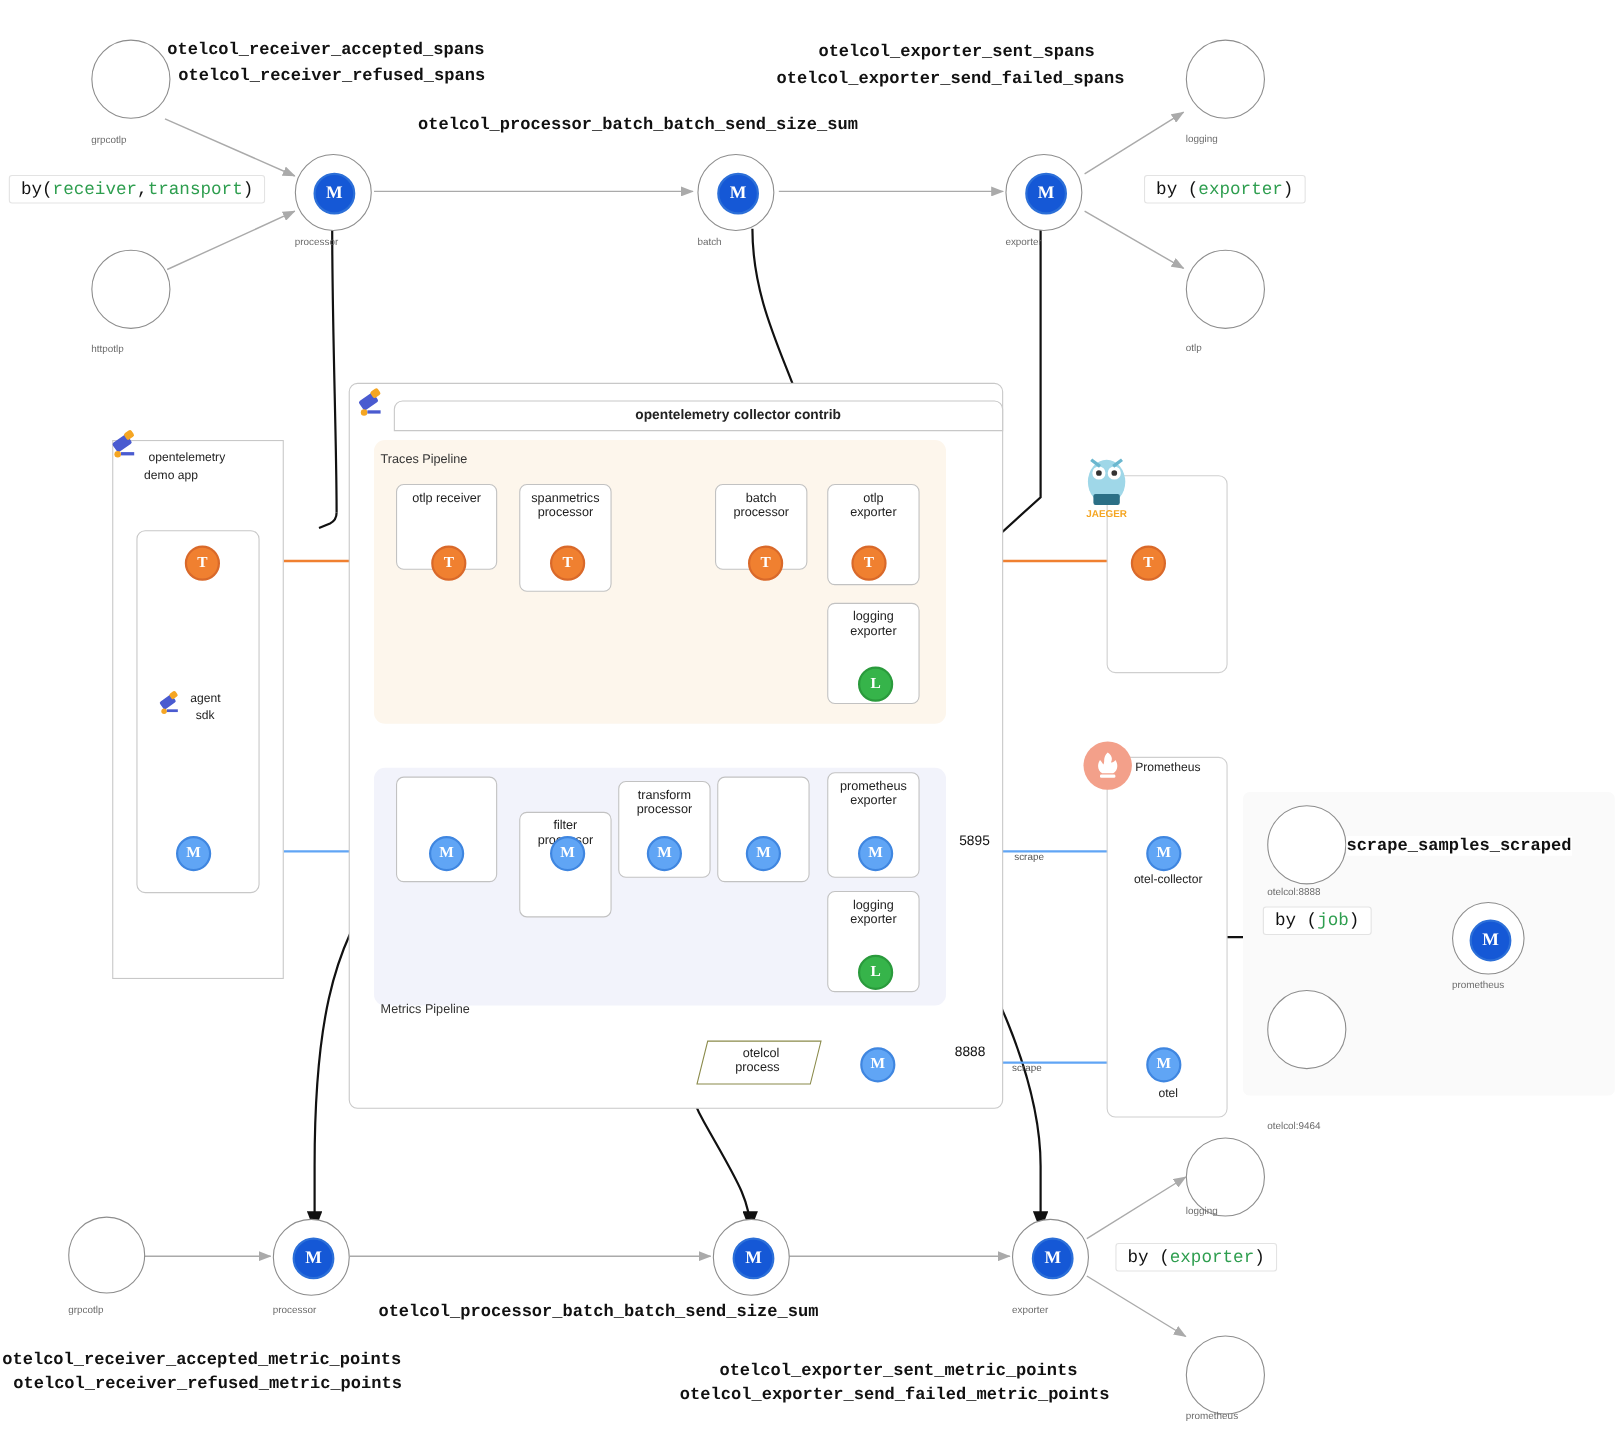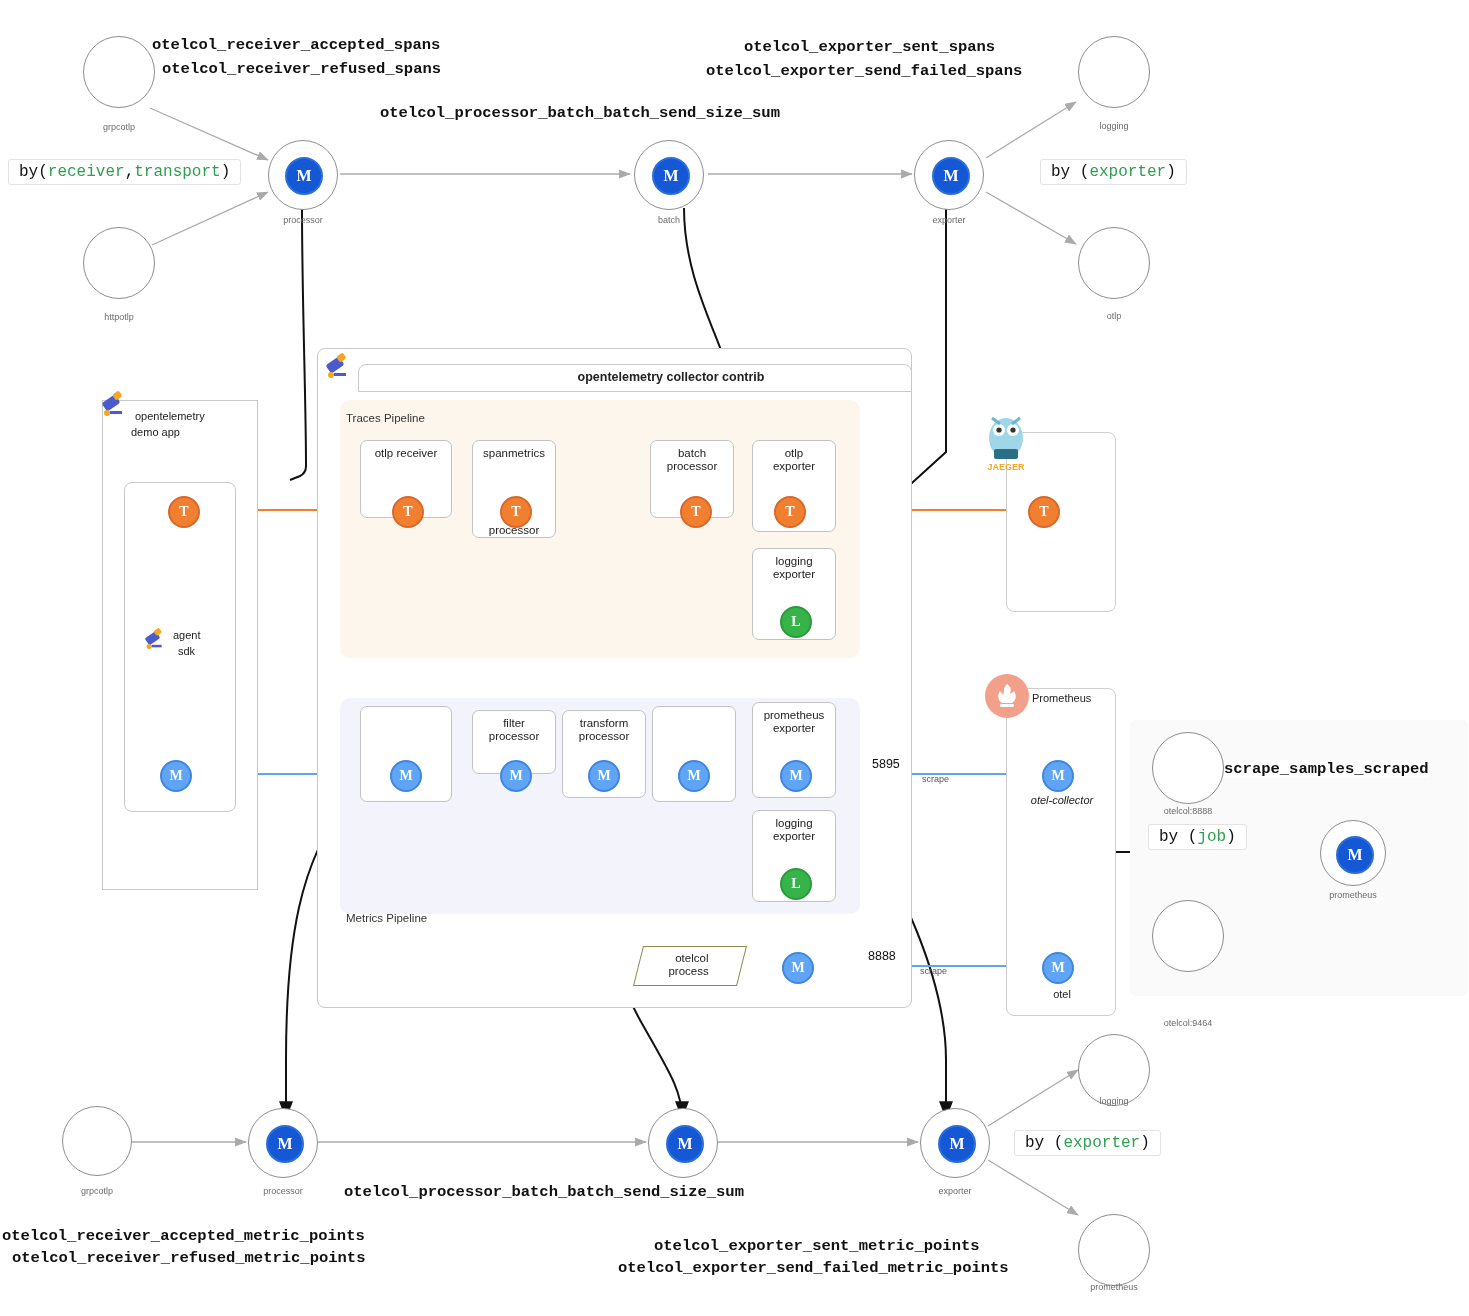--- a/index.html
+++ b/index.html
@@ -1,20 +1,20 @@
 <!DOCTYPE html>
 <html><head>
 <meta charset="utf-8">
 <style>
   html,body{margin:0;padding:0;background:#ffffff;}
   body{width:1469px;height:1316px;position:relative;font-family:"Liberation Sans",sans-serif;overflow:hidden;}
   #stage{position:absolute;left:0;top:0;width:1469px;height:1316px;}
   svg.layer{position:absolute;left:0;top:0;width:1469px;height:1316px;pointer-events:none;}
   .node{position:absolute;box-sizing:border-box;}
-  .caplabel{position:absolute;text-align:center;font-size:9px;color:#6b6b6b;font-family:"Liberation Sans",sans-serif;}
+  .caplabel{position:absolute;font-size:9px;color:#6b6b6b;font-family:"Liberation Sans",sans-serif;}
   .mbadge{width:34px;height:34px;border-radius:50%;background:#1558d6;color:#fff;border:2px solid #2c6fd8;
           display:flex;align-items:center;justify-content:center;font-weight:bold;font-size:16px;
           font-family:"Liberation Serif",serif;}
   .bigcircle{border:1.6px solid #8d8d8d;border-radius:50%;background:#fff;}
   .metricName{position:absolute;font-family:"Liberation Mono",monospace;font-weight:bold;font-size:15.5px;color:#111;
               white-space:nowrap;background:#fff;}
   .byBox{position:absolute;background:#ffffff;border:1px solid #e3e3e3;border-radius:3px;padding:3px 10px;
          font-family:"Liberation Mono",monospace;font-size:16px;color:#111;white-space:nowrap;}
   .byBox .g{color:#2e9e4f;}
   .panel{position:absolute;box-sizing:border-box;border:1px solid #c8c8c8;border-radius:8px;background:#ffffff;}
@@ -169,21 +169,21 @@
   <div class="pipeLabel" style="left:346px;top:412px;">Traces Pipeline</div>
 
   <div class="pipelineBox" style="left:340px;top:698px;width:520px;height:216px;background:#f2f3fb;"></div>
   <div class="pipeLabel" style="left:346px;top:912px;">Metrics Pipeline</div>
 
   <div class="compBox" style="left:360px;top:440px;width:92px;height:78px;">
     <span>otlp receiver</span>
   </div>
   <div class="tdot" style="left:392px;top:496px;">T</div>
 
-  <div class="compBox" style="left:472px;top:440px;width:84px;height:98px;justify-content:space-between;">
+  <div class="compBox" style="left:472px;top:440px;width:84px;height:98px;">
     <span>spanmetrics</span>
     <span>processor</span>
   </div>
   <div class="tdot" style="left:500px;top:496px;">T</div>
 
   <div class="compBox" style="left:650px;top:440px;width:84px;height:78px;">
     <span>batch</span>
     <span>processor</span>
   </div>
   <div class="tdot" style="left:680px;top:496px;">T</div>
@@ -196,21 +196,21 @@
 
   <div class="compBox" style="left:752px;top:548px;width:84px;height:92px;">
     <span>logging</span>
     <span>exporter</span>
   </div>
   <div class="ldot" style="left:780px;top:606px;">L</div>
 
   <div class="compBox" style="left:360px;top:706px;width:92px;height:96px;"></div>
   <div class="mdot" style="left:390px;top:760px;">M</div>
 
-  <div class="compBox" style="left:472px;top:710px;width:84px;height:64px;">
+  <div class="compBox" style="left:472px;top:738px;width:84px;height:96px;">
     <span>filter</span>
     <span>processor</span>
   </div>
   <div class="mdot" style="left:500px;top:760px;">M</div>
 
   <div class="compBox" style="left:562px;top:710px;width:84px;height:88px;">
     <span>transform</span>
     <span>processor</span>
   </div>
   <div class="mdot" style="left:588px;top:760px;">M</div>
@@ -275,21 +275,21 @@
   <div class="panel" style="left:1006px;top:688px;width:110px;height:328px;border-color:#cfcfcf;"></div>
   <div class="promLogo" style="left:985px;top:674px;">
     <svg width="30" height="30" viewBox="0 0 30 30">
       <path d="M15 3 C10 8 13 11 11 14 C9 11 8 10 8 10 C5 14 6 20 10 22 L20 22 C24 20 25 14 22 10 C22 10 20 13 18 12 C20 8 18 5 15 3 Z" fill="#ffffff"></path>
       <rect x="8" y="23" width="14" height="3" rx="1.2" fill="#ffffff"></rect>
     </svg>
   </div>
   <div class="smallTxt" style="left:1032px;top:692px;">Prometheus</div>
 
   <div class="mdot" style="left:1042px;top:760px;">M</div>
-  <div class="smallTxt" style="left:1012px;top:794px;width:100px;text-align:center;font-style:italic;">otel-collector</div>
+  <div class="smallTxt" style="left:1012px;top:794px;width:100px;text-align:center;">otel-collector</div>
   <div class="scrapeNum" style="left:872px;top:757px;">5895</div>
   <div class="scrapeSub" style="left:894px;top:774px;">scrape</div>
 
   <div class="mdot" style="left:1042px;top:952px;">M</div>
   <div class="smallTxt" style="left:1012px;top:988px;width:100px;text-align:center;">otel</div>
   <div class="scrapeNum" style="left:868px;top:949px;">8888</div>
   <div class="scrapeSub" style="left:892px;top:966px;">scrape</div>
 
   <div class="greyPanel" style="left:1130px;top:720px;width:338px;height:276px;"></div>
   <div class="node bigcircle" style="left:1152px;top:732px;width:72px;height:72px;"></div>

